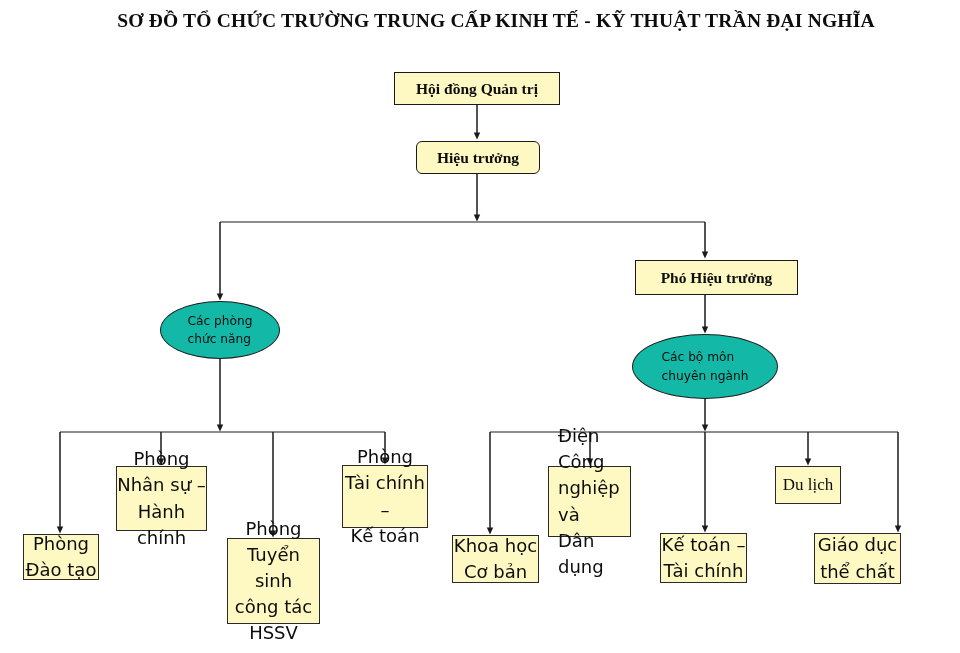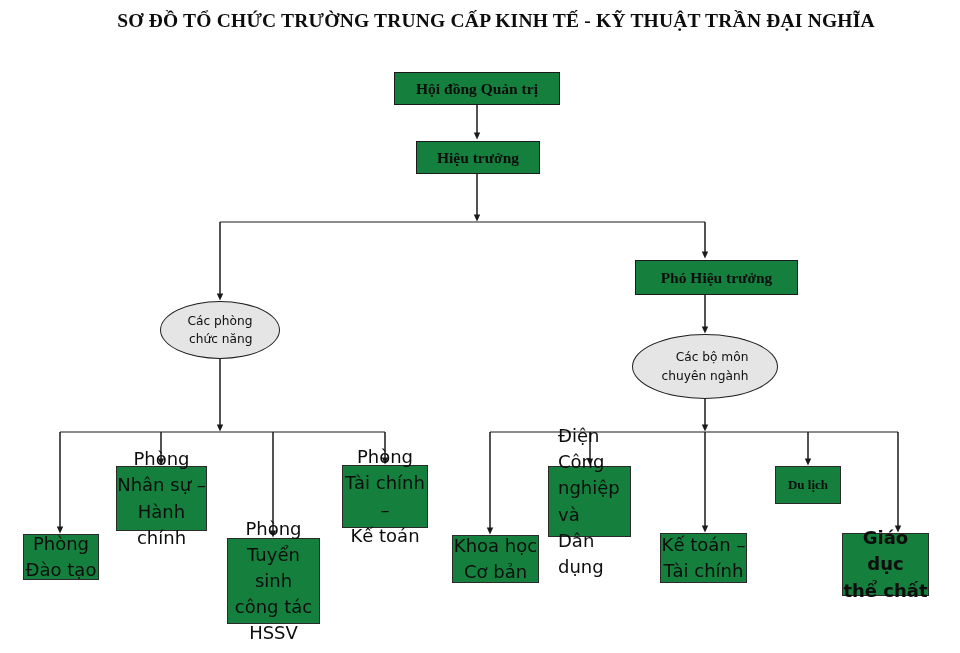--- a/index.html
+++ b/index.html
@@ -37,37 +37,37 @@
     height: 653px;
   }
   .node {
     position: absolute;
     box-sizing: border-box;
     display: flex;
     align-items: center;
     justify-content: center;
     text-align: center;
     color: #0d0d0d;
-    background: #15803d;
+    background: #fef9c3;
   }
   .box {
     border: 1.3px solid #2a2a2a;
   }
   .box-heavy {
     border: 1.6px solid #1a1a1a;
   }
   .serif-bold {
     font-family: "Liberation Serif", serif;
     font-weight: bold;
     font-size: 15.5px;
   }
   .serif-plain {
     font-family: "Liberation Serif", serif;
-    font-weight: bold;
-    font-size: 13px;
+    font-weight: normal;
+    font-size: 17px;
   }
   .sans-leaf {
     font-family: "DejaVu Sans", sans-serif;
     font-weight: normal;
     font-size: 18px;
     line-height: 1.45;
   }
   .sans-ellipse {
     font-family: "DejaVu Sans", sans-serif;
     font-weight: normal;
@@ -77,25 +77,25 @@
   .left-text {
     justify-content: flex-start;
     text-align: left;
     padding-left: 9px;
   }
   .ellipse {
     position: absolute;
     box-sizing: border-box;
     border: 1.4px solid #1f1f1f;
     border-radius: 50%;
-    background: #e5e5e5;
+    background: #14b8a6;
     display: flex;
     align-items: center;
     justify-content: center;
-    text-align: right;
+    text-align: left;
     color: #0d0d0d;
   }
   .lines { white-space: pre-line; }
 </style>
 </head>
 <body>
 
 <div id="page">
 
   <div id="title">SƠ ĐỒ TỔ CHỨC TRƯỜNG TRUNG CẤP KINH TẾ - KỸ THUẬT TRẦN ĐẠI NGHĨA</div>
@@ -136,21 +136,21 @@
       <line x1="705" y1="432" x2="705" y2="529" marker-end="url(#ah)"></line>
       <line x1="808" y1="432" x2="808" y2="462" marker-end="url(#ah)"></line>
       <line x1="898" y1="432" x2="898" y2="529" marker-end="url(#ah)"></line>
     </g>
   </svg>
 
   <div class="node box-heavy serif-bold" style="left:394px; top:72px; width:166px; height:33px;">
     <span class="lines">Hội đồng Quản trị</span>
   </div>
 
-  <div class="node box-heavy serif-bold" style="left:416px; top:141px; width:124px; height:33px;">
+  <div class="node box-heavy serif-bold" style="left:416px; top:141px; width:124px; height:33px;border-radius:6px;">
     <span class="lines">Hiệu trưởng</span>
   </div>
 
   <div class="node box-heavy serif-bold" style="left:635px; top:260px; width:163px; height:35px;">
     <span class="lines">Phó Hiệu trưởng</span>
   </div>
 
   <div class="ellipse sans-ellipse" style="left:160px; top:301px; width:120px; height:58px;">
     <span class="lines">Các phòng
 chức năng</span>
@@ -198,18 +198,18 @@
 
   <div class="node box sans-leaf" style="left:660px; top:533px; width:87px; height:50px;">
     <span class="lines">Kế toán –
 Tài chính</span>
   </div>
 
   <div class="node box serif-plain" style="left:775px; top:466px; width:66px; height:38px;">
     <span class="lines">Du lịch</span>
   </div>
 
-  <div class="node box sans-leaf" style="left:842px; top:533px; width:87px; height:63px;font-weight:bold;">
+  <div class="node box sans-leaf" style="left:814px; top:533px; width:87px; height:51px;">
     <span class="lines">Giáo dục
 thể chất</span>
   </div>
 
 </div>
 
 </body></html>

